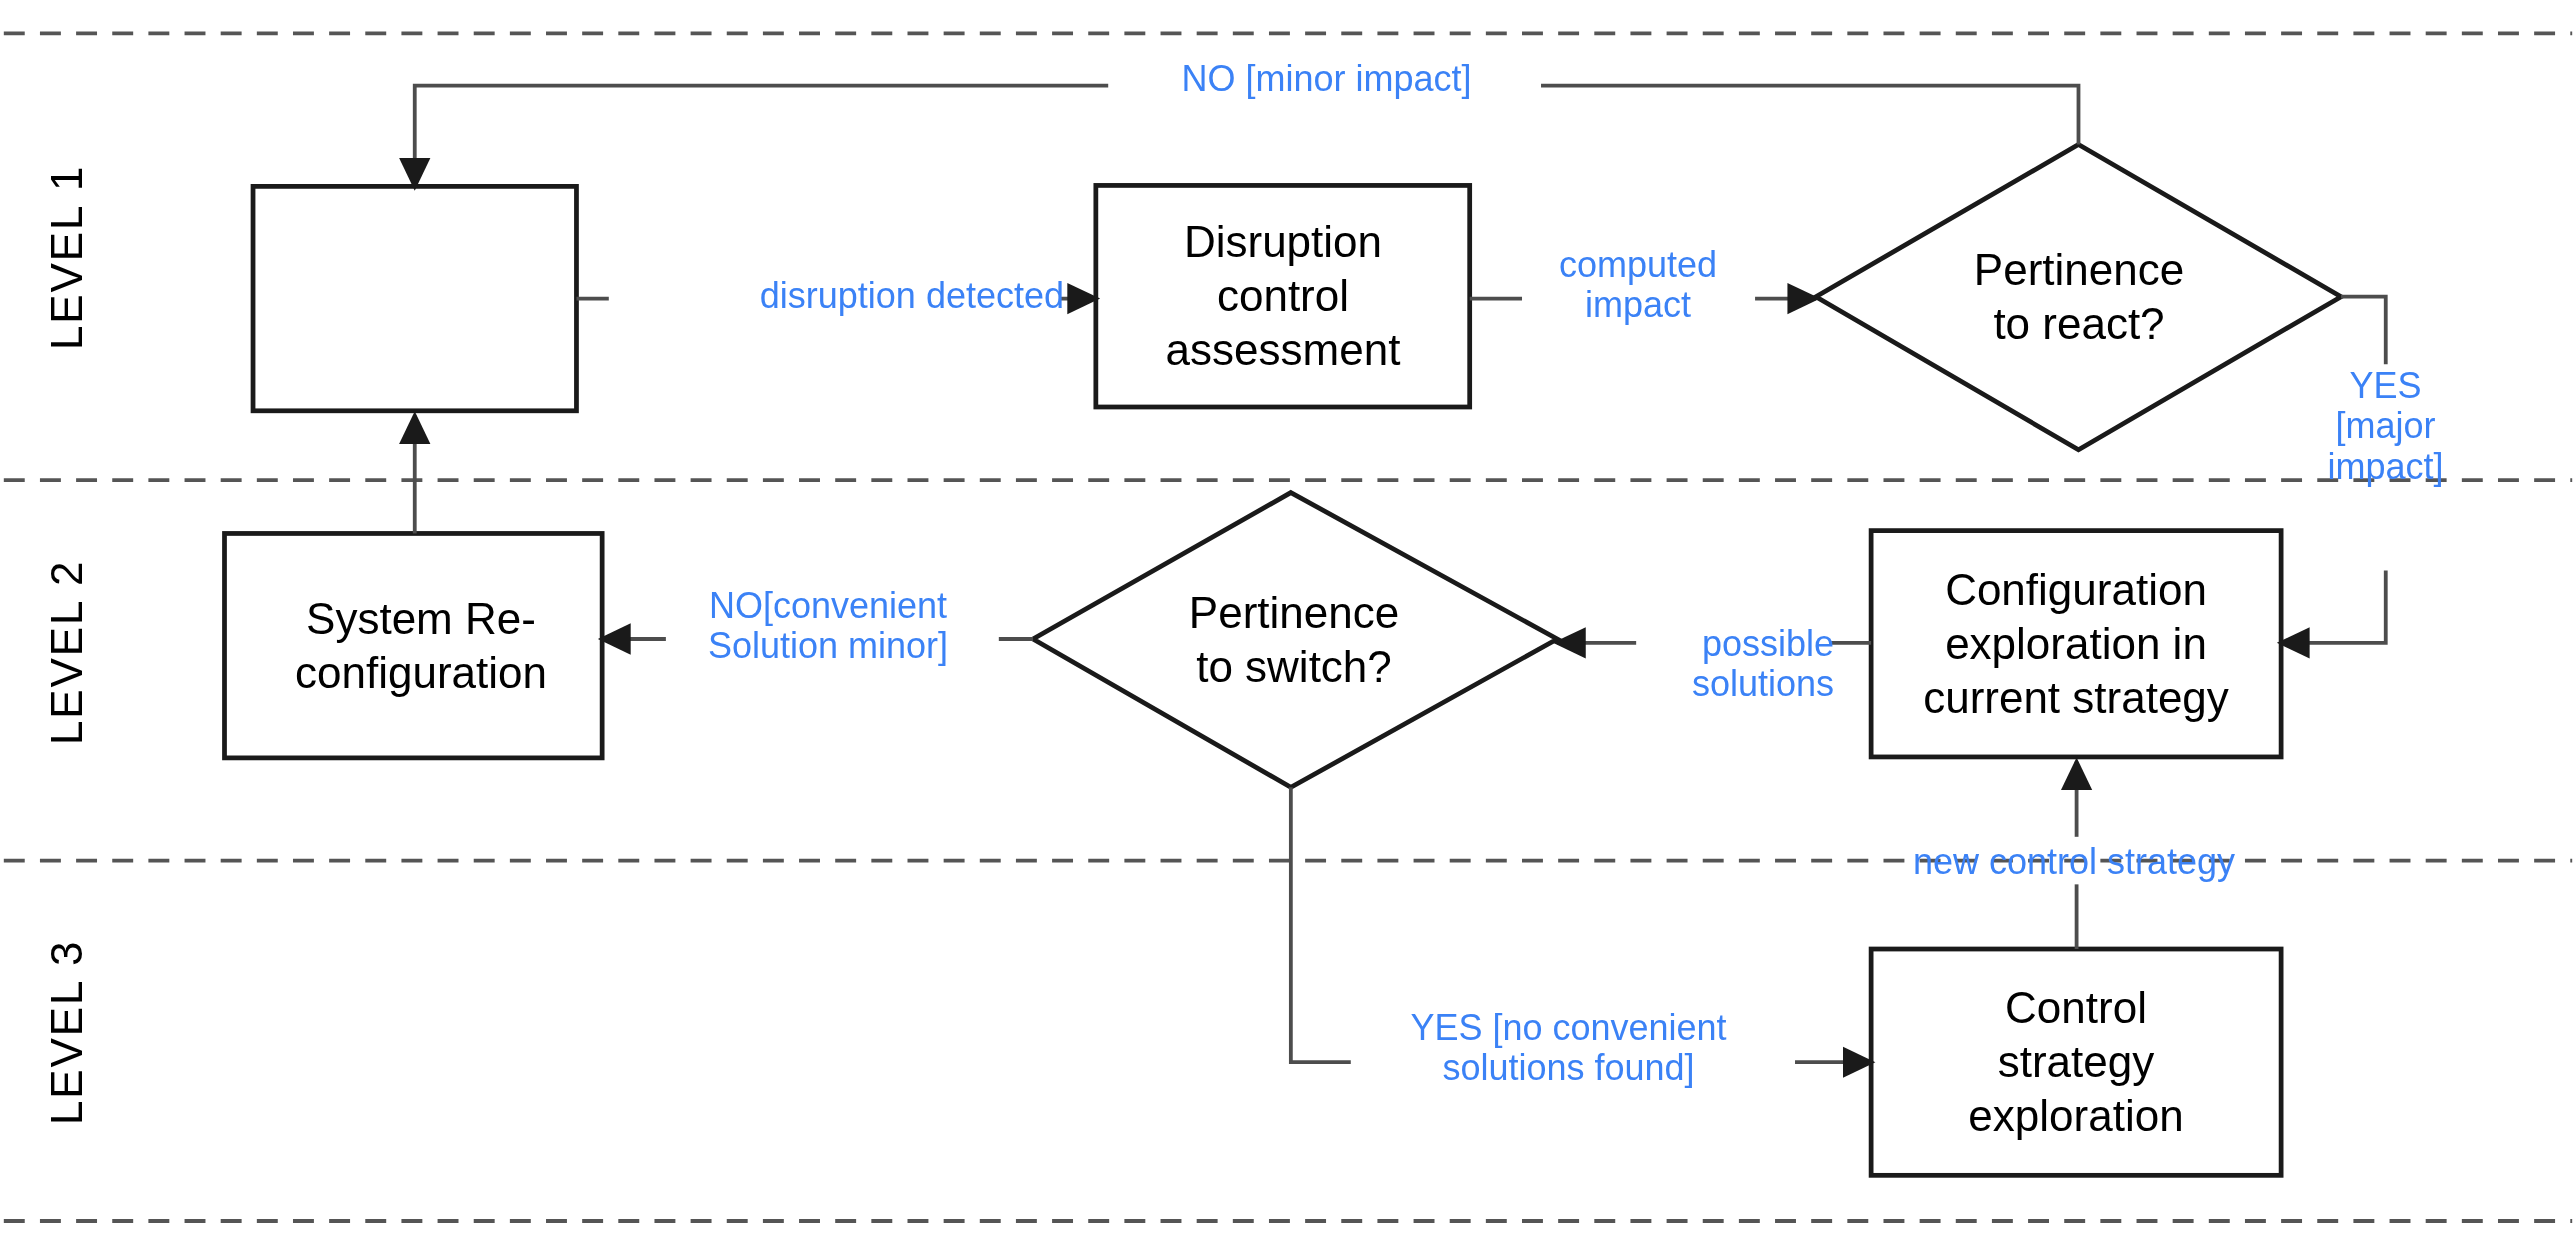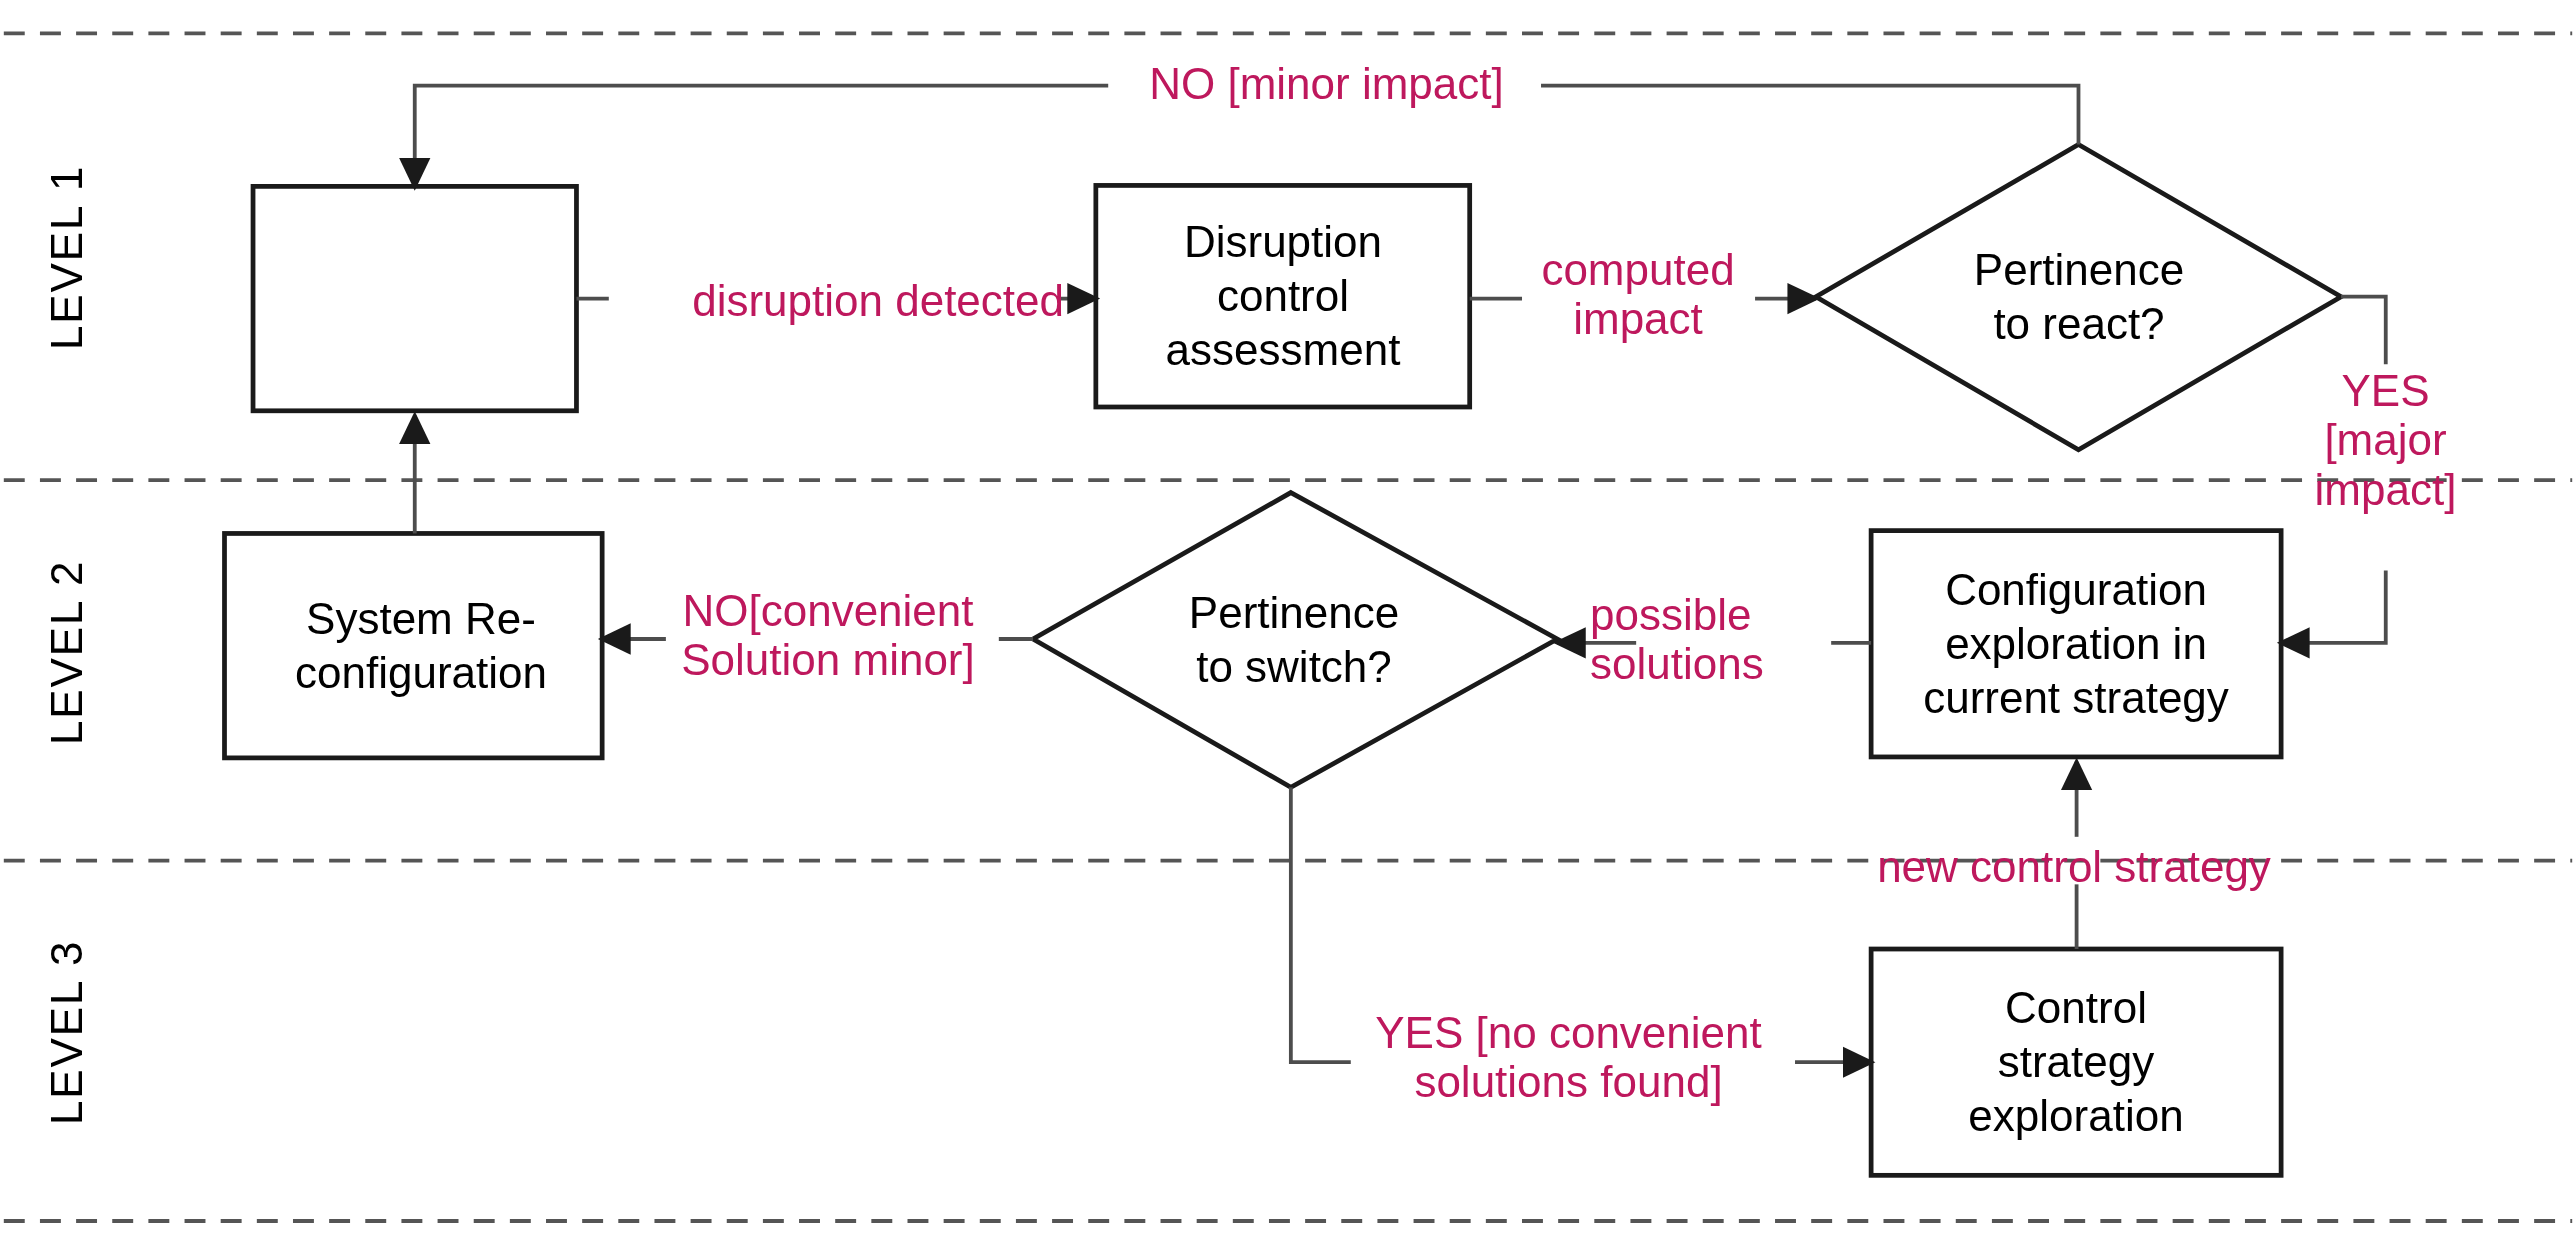--- a/index.html
+++ b/index.html
@@ -39,23 +39,23 @@
     align-items: center;
     justify-content: center;
     text-align: center;
     font-size: 44px;
     line-height: 1.22;
     color: #000000;
     pointer-events: none;
   }
   .edge-label {
     position: absolute;
-    font-size: 44px;
+    font-size: 36px;
     line-height: 1.12;
-    color: #be185d;
+    color: #3b82f6;
     text-align: center;
     white-space: pre-line;
   }
 </style>
 </head>
 <body>
 
 <div id="canvas">
 
   <svg class="layer" viewBox="0 0 2708 1304" preserveAspectRatio="none">
@@ -142,21 +142,21 @@
 
   <div class="edge-label" style="left:605px; top:276px; width:459px; text-align:right;">disruption detected</div>
 
   <div class="edge-label" style="left:1518px; top:245px; width:240px; text-align:center;">computed
 impact</div>
 
   <div class="edge-label" style="left:2275px; top:366px; width:221px; text-align:center;">YES
 [major
 impact]</div>
 
-  <div class="edge-label" style="left:1590px; top:590px; width:244px; text-align:left;">possible
+  <div class="edge-label" style="left:1590px; top:624px; width:244px; text-align:right;">possible
 solutions</div>
 
   <div class="edge-label" style="left:651px; top:586px; width:354px; text-align:center;">NO[convenient
 Solution minor]</div>
 
   <div class="edge-label" style="left:1339px; top:1008px; width:459px; text-align:center;">YES [no convenient
 solutions found]</div>
 
   <div class="edge-label" style="left:1822px; top:842px; width:504px; text-align:center;">new control strategy</div>
 

